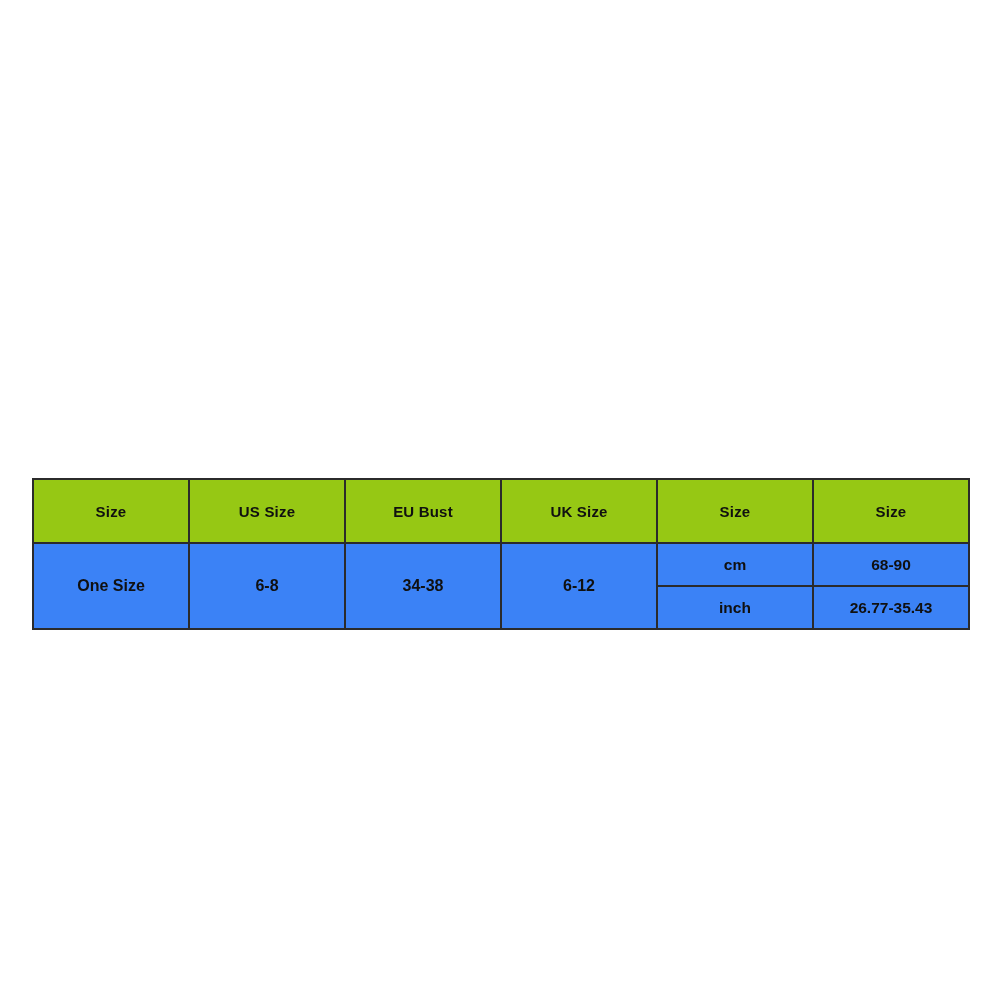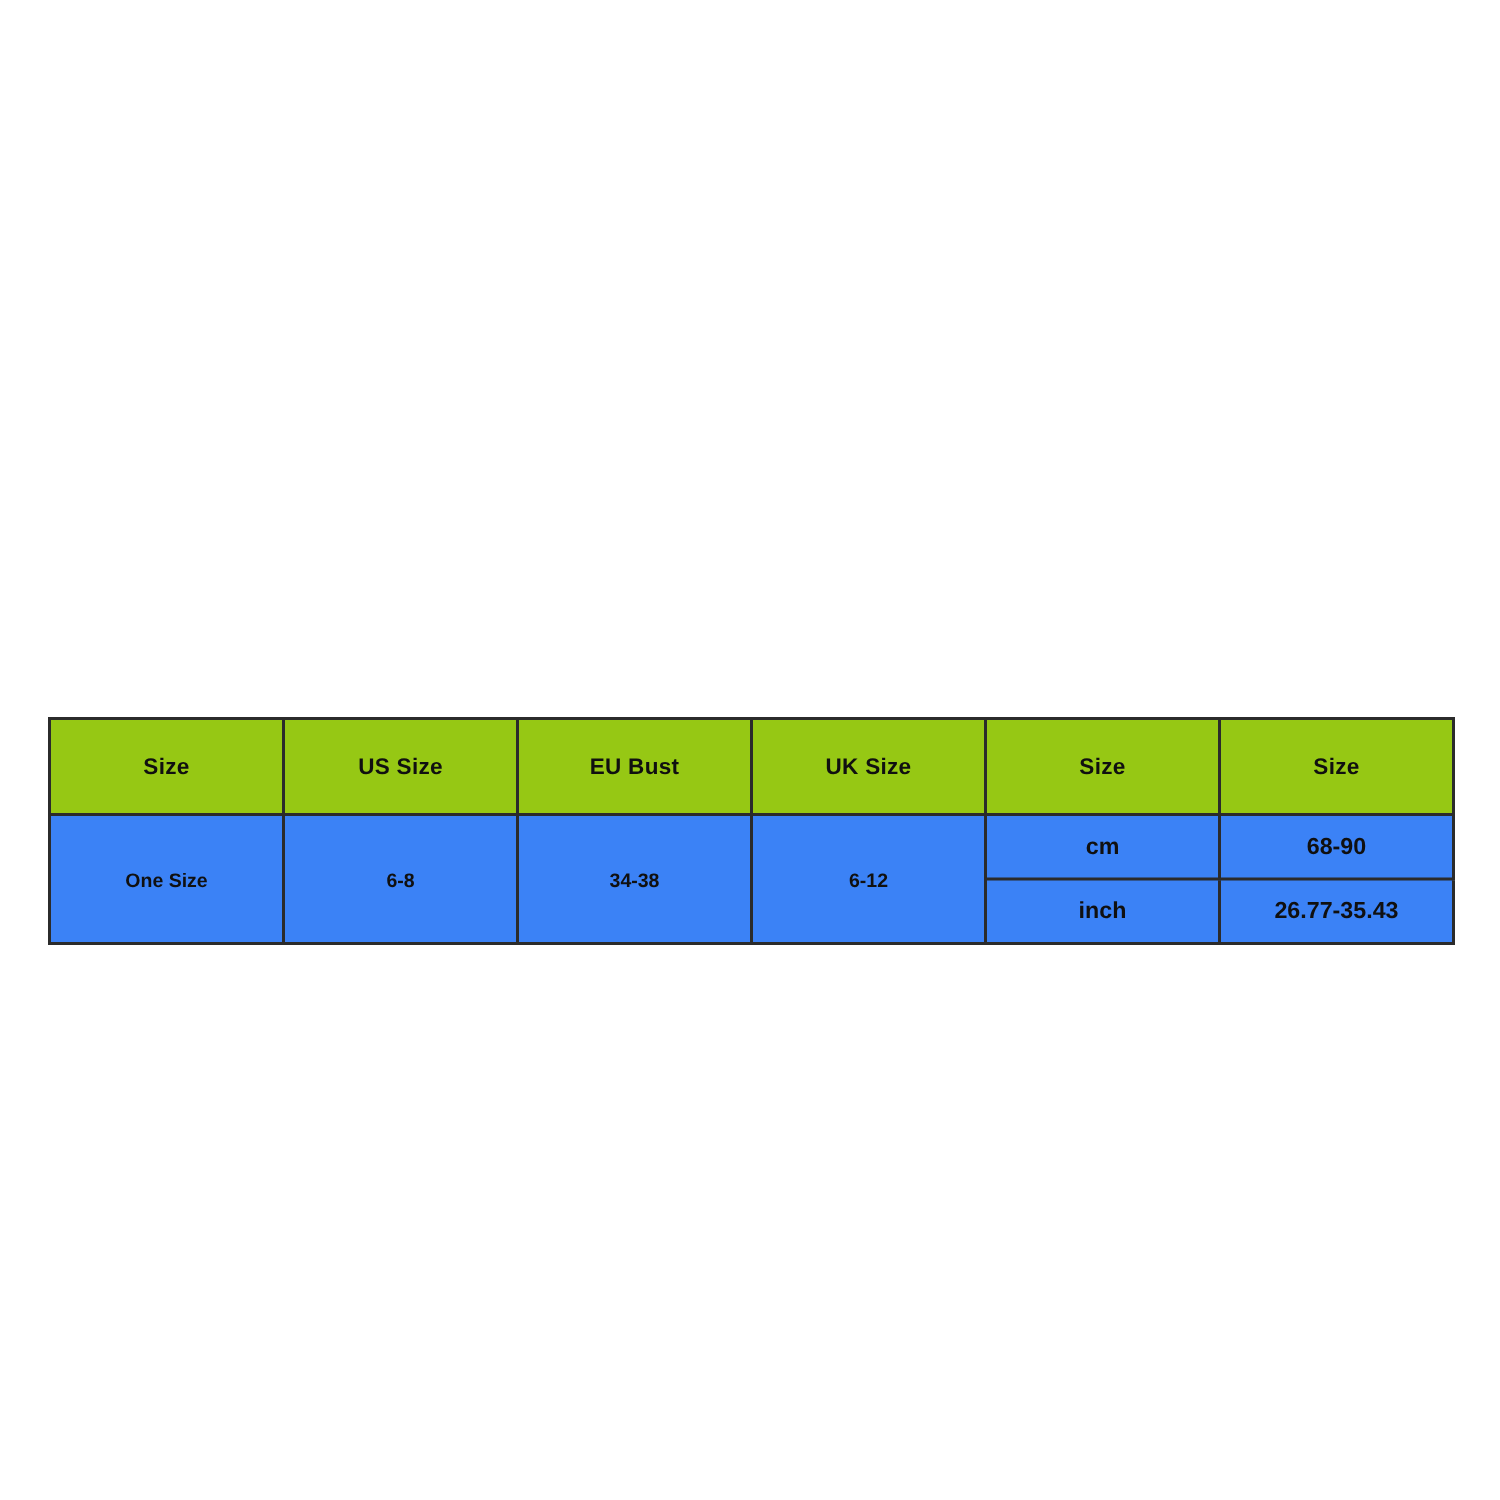--- a/index.html
+++ b/index.html
@@ -61,21 +61,21 @@
 
   table.size-chart thead th {
     background: #96c814;
     height: 62px;
     font-size: 15px;
     letter-spacing: 0.2px;
   }
 
   table.size-chart td.main-cell {
     height: 82px;
-    font-size: 13px;
+    font-size: 16px;
   }
 
   table.size-chart td.sub-cell {
     height: 41px;
     font-size: 15.5px;
   }
 </style>
 </head>
 <body>
 

